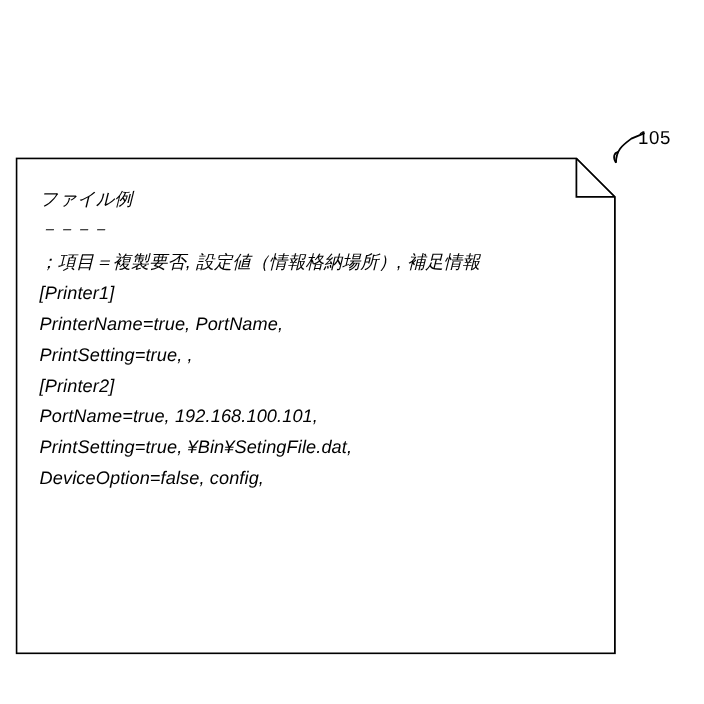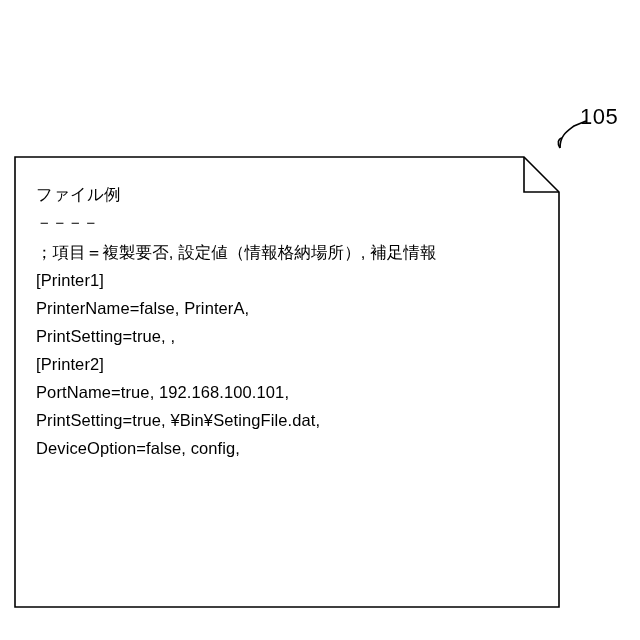--- a/index.html
+++ b/index.html
@@ -17,40 +17,41 @@
   #stage {
     position: relative;
     width: 640px;
     height: 640px;
   }
 
   
   #callout {
     position: absolute;
     left: 580px;
-    top: 104px;
-    font-size: 22px;
+    top: 116px;
+    font-size: 17px;
     letter-spacing: 0.5px;
     white-space: nowrap;
   }
   #callout-leader {
     position: absolute;
     left: 556px;
     top: 118px;
     width: 32px;
     height: 34px;
   }
 
   
   #doc {
     position: absolute;
     left: 14px;
-    top: 156px;
+    top: 143px;
     width: 546px;
     height: 452px;
+    font-style: italic;
   }
   #doc svg {
     display: block;
   }
 
   #doc-text {
     position: absolute;
     left: 22px;
     top: 24px;
     width: 510px;
@@ -89,21 +90,21 @@
       <path d="M1 1 H 510 L 545 36 V 451 H 1 Z" fill="#ffffff" stroke="#000000" stroke-width="1.6" stroke-linejoin="miter"></path>
       <path d="M510 1 V 36 H 545" fill="none" stroke="#000000" stroke-width="1.6" stroke-linejoin="miter"></path>
     </svg>
 
     <div id="doc-text">
       <div class="line title">ファイル例</div>
       <div class="line rule">－－－－</div>
       <div class="spacer-sm"></div>
       <div class="line">；項目＝複製要否, 設定値（情報格納場所）, 補足情報</div>
       <div class="line">[Printer1]</div>
-      <div class="line">PrinterName=false, PrinterA,</div>
+      <div class="line">PrinterName=true, PortName,</div>
       <div class="line">PrintSetting=true, ,</div>
       <div class="line">[Printer2]</div>
       <div class="line">PortName=true, 192.168.100.101,</div>
       <div class="line">PrintSetting=true, ¥Bin¥SetingFile.dat,</div>
       <div class="line">DeviceOption=false, config,</div>
     </div>
   </div>
 
 </div>
 

